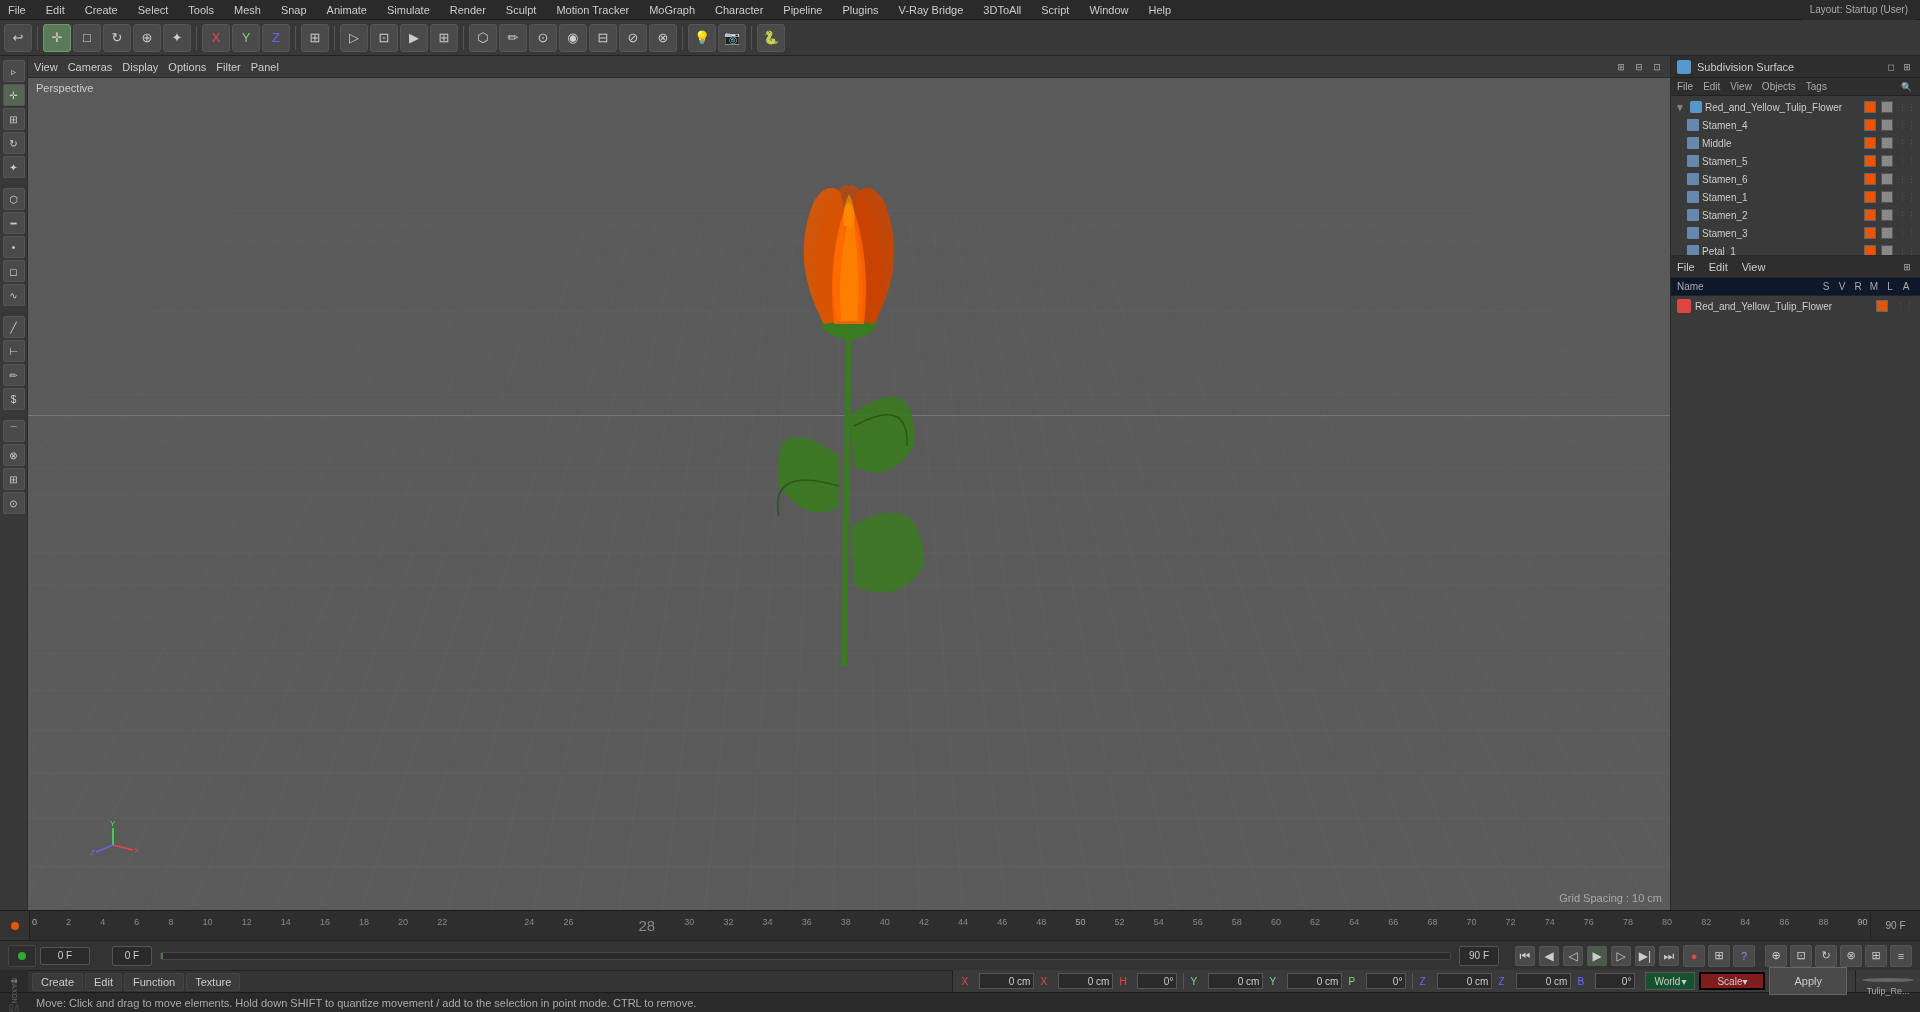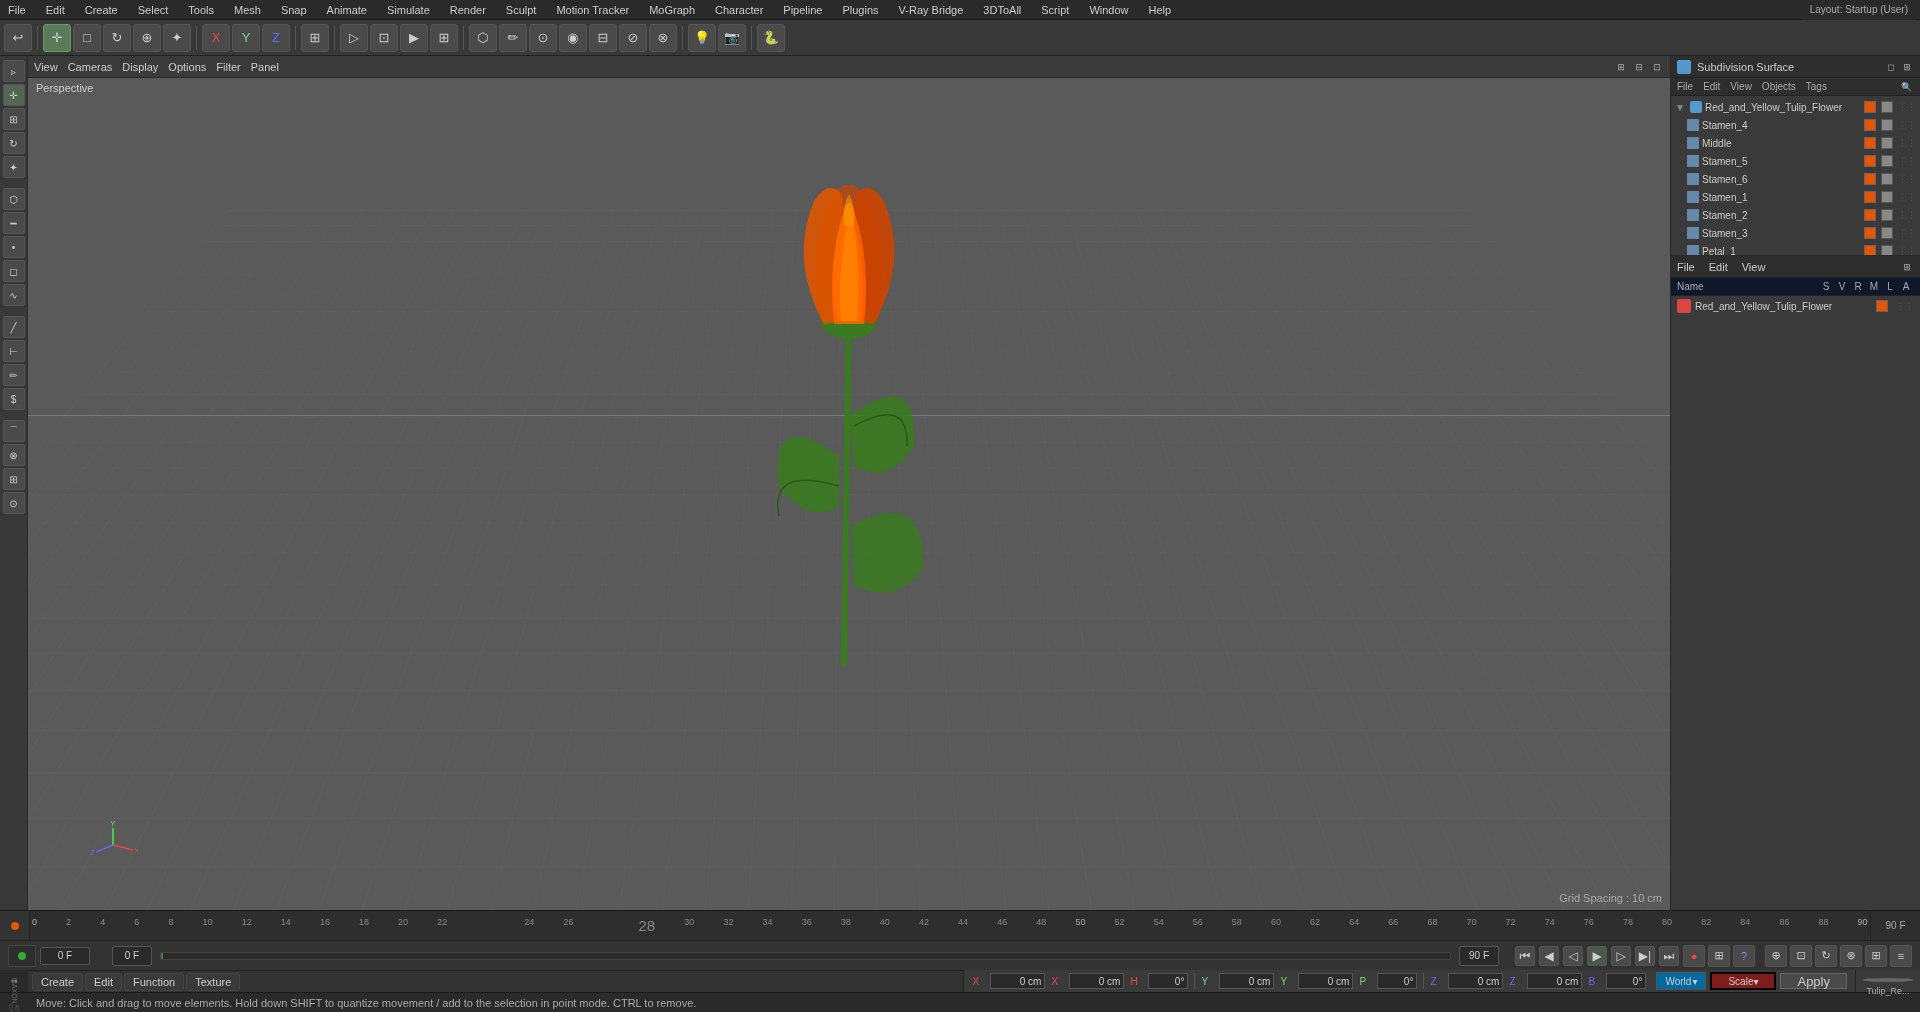--- a/index.html
+++ b/index.html
@@ -609,29 +609,29 @@
     <div style="width:1px;height:16px;background:#555;"></div>
 
     <span style="font-size:10px;color:#66f;width:12px;">Z</span>
     <input type="text" value="0 cm" style="width: 55px; height: 16px; background: rgb(42, 42, 42); border: 1px solid rgb(85, 85, 85); color: rgb(204, 204, 204); font-size: 10px; text-align: right; padding: 0px 3px;">
     <span style="font-size:10px;color:#66f;width:12px;">Z</span>
     <input type="text" value="0 cm" style="width: 55px; height: 16px; background: rgb(42, 42, 42); border: 1px solid rgb(85, 85, 85); color: rgb(204, 204, 204); font-size: 10px; text-align: right; padding: 0px 3px;">
     <span style="font-size:10px;color:#66f;width:12px;">B</span>
     <input type="text" value="0°" style="width: 40px; height: 16px; background: rgb(42, 42, 42); border: 1px solid rgb(85, 85, 85); color: rgb(204, 204, 204); font-size: 10px; text-align: right; padding: 0px 3px;">
 
     <div style="display:flex;gap:4px;margin-left:4px;align-items:center;">
-      <div style="height:18px;padding:0 8px;background:#0369a1;border:1px solid #555;color:#ccc;font-size:10px;display:flex;align-items:center;cursor:pointer;min-width:50px;justify-content:space-between;">
+      <div style="height:18px;padding:0 8px;background:#14532d;border:1px solid #555;color:#ccc;font-size:10px;display:flex;align-items:center;cursor:pointer;min-width:50px;justify-content:space-between;">
         <span>World</span>
         <span>▾</span>
       </div>
       <div style="height:18px;padding:0 16px;background:#7f1d1d;border:2px solid #000000;color:#ccc;font-size:10px;display:flex;align-items:center;cursor:pointer;min-width:42px;justify-content:space-between;">
         <span>Scale</span>
         <span>▾</span>
       </div>
-      <button style="height:16px;padding:0 16px;background:#4a4a4a;border:1px solid #666;color:#ccc;font-size:13px;cursor:pointer;">Apply</button>
+      <button style="height:28px;padding:0 24px;background:#4a4a4a;border:1px solid #666;color:#ccc;font-size:11px;cursor:pointer;">Apply</button>
     </div>
   </div>
 
   <div id="mat-preview-area">
     <div class="mat-preview-ball"></div>
     <div class="mat-preview-label">Tulip_Re...</div>
   </div>
 </div>
 
 <div id="status-bar">

